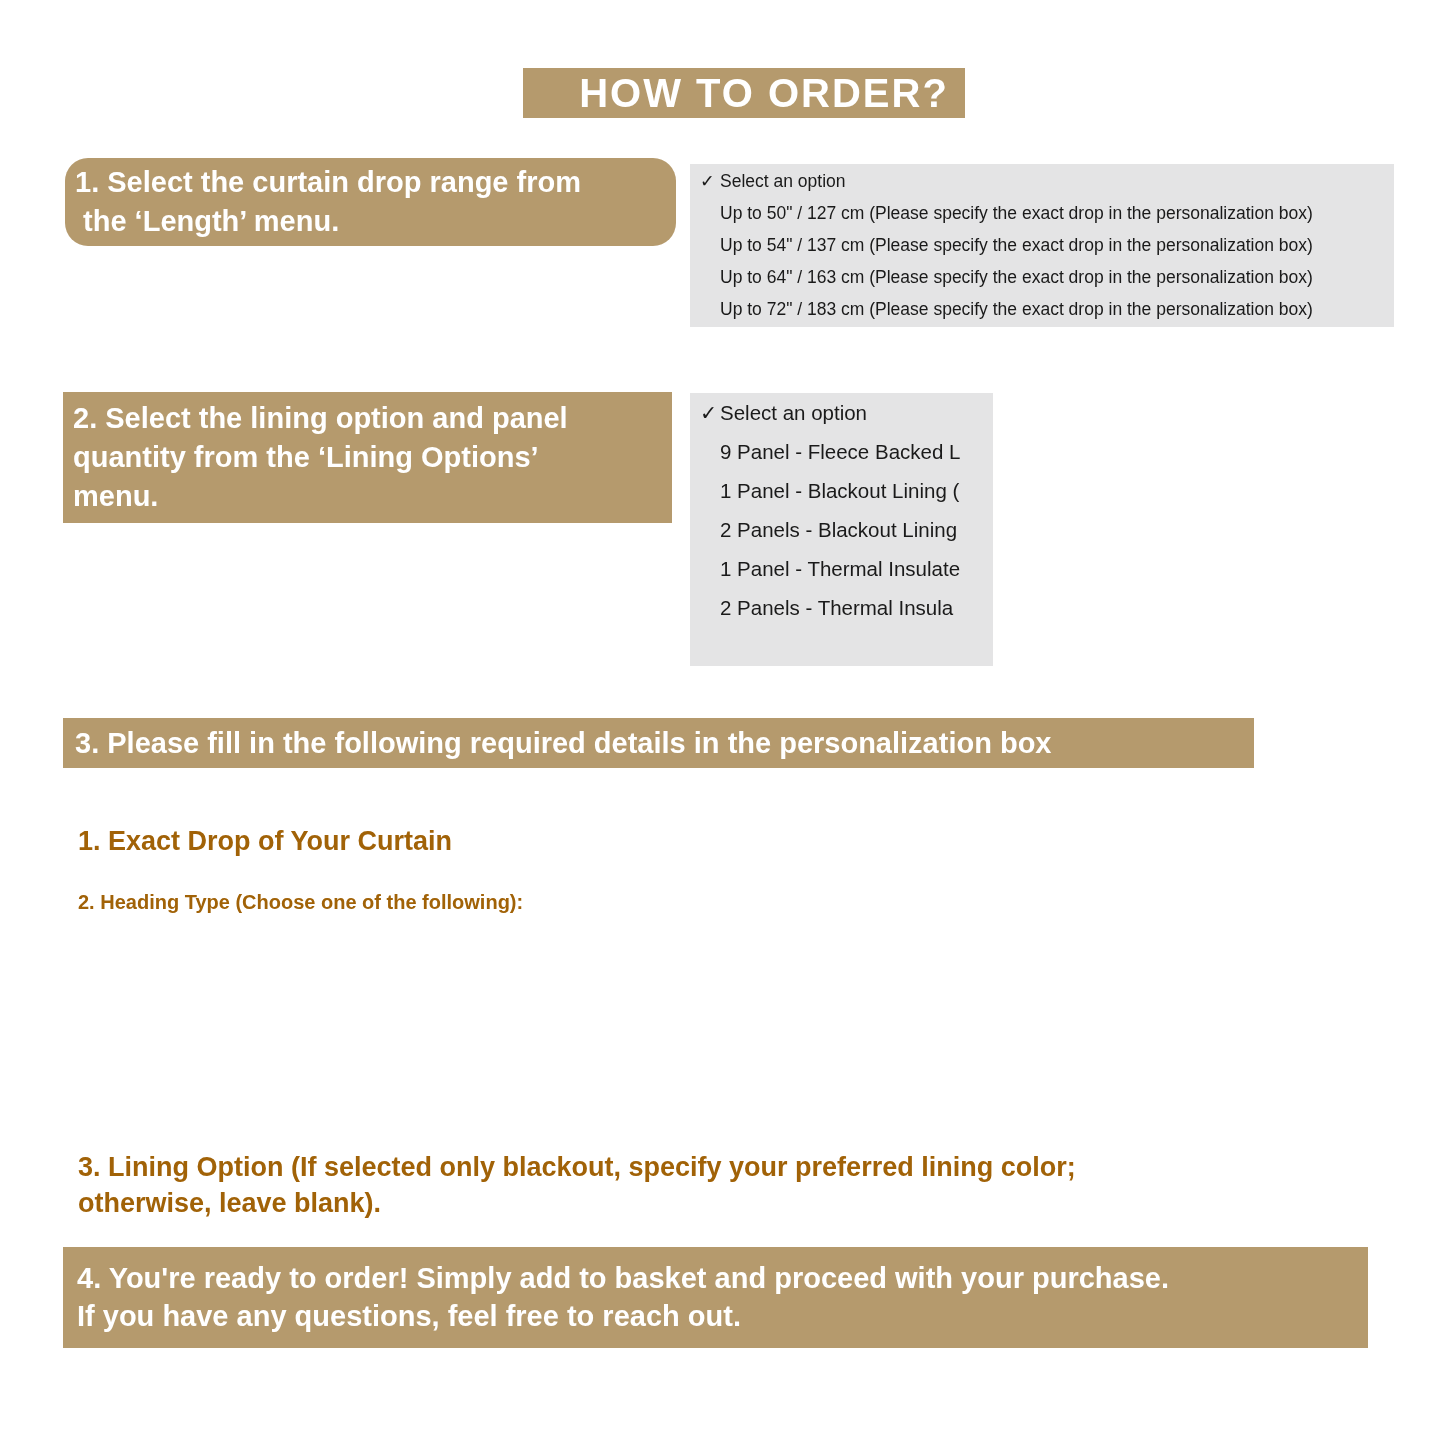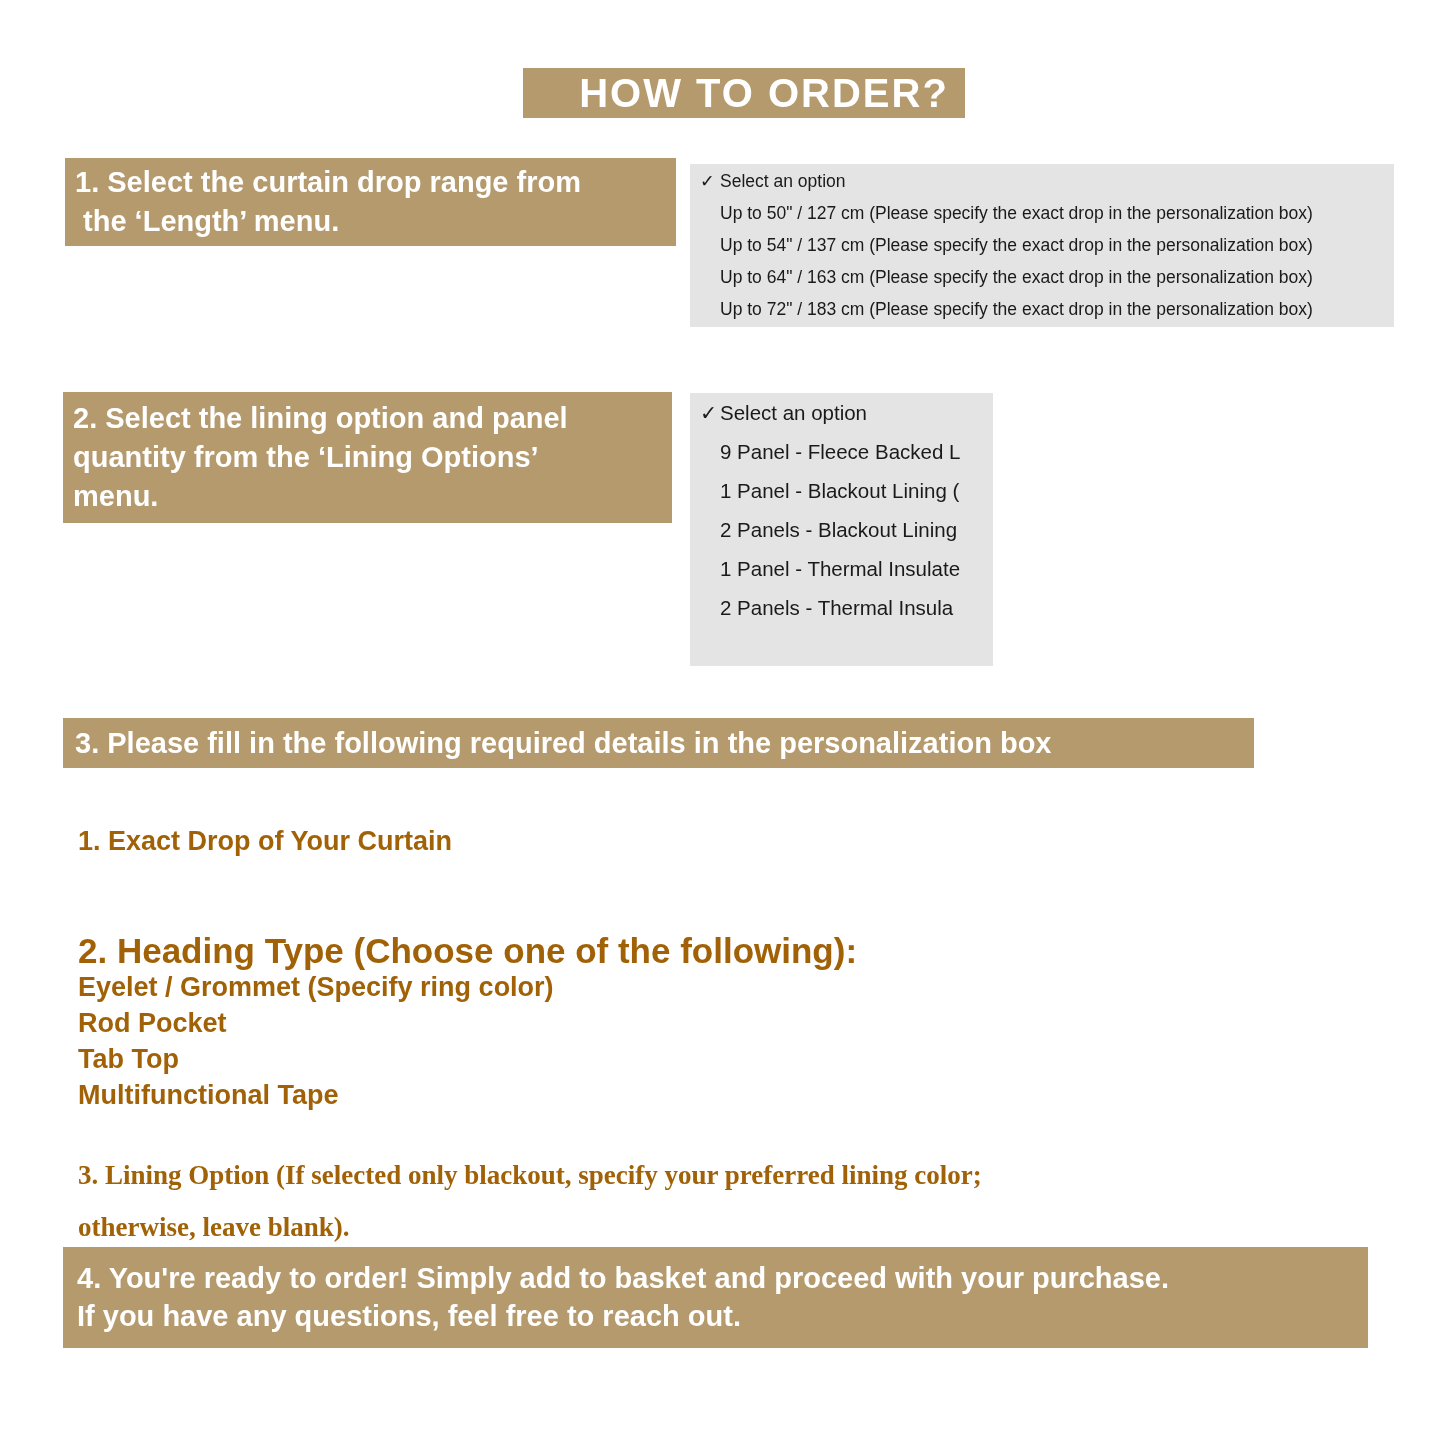--- a/index.html
+++ b/index.html
@@ -20,21 +20,21 @@
     box-sizing: border-box;
     padding-left: 40px;
   }
   .title-banner {
     left: 523px; top: 68px; width: 442px; height: 50px;
     font-size: 40px; letter-spacing: 2px;
     display: flex; align-items: center; justify-content: center;
   }
   .step1-banner {
     left: 65px; top: 158px; width: 611px; height: 88px;
-    font-size: 29px; line-height: 39px; padding: 5px 10px;
+    font-size: 29px; line-height: 39px; padding: 5px 10px; border-radius: 23px;
   }
   .step2-banner {
     left: 63px; top: 392px; width: 609px; height: 131px;
     font-size: 29px; line-height: 39px; padding: 7px 10px;
   }
   .step3-banner {
     left: 63px; top: 718px; width: 1191px; height: 50px;
     font-size: 29px; padding: 0 12px;
     display: flex; align-items: center;
   }
@@ -66,23 +66,23 @@
     font-size: 17.5px; padding-top: 1px;
   }
   .length-menu .menu-row { height: 32.2px; }
   .lining-menu {
     left: 690px; top: 393px; width: 303px; height: 273px;
     font-size: 20.5px;
   }
   .lining-menu .menu-row { height: 39px; }
   .details { position: absolute; left: 78px; color: #a16207; font-weight: bold; margin-top: 31px; }
   .detail-item1 { top: 795px; font-size: 27px; }
-  .detail-item2 { top: 900px; font-size: 35px; }
+  .detail-item2 { top: 860px; font-size: 20px; }
   .heading-types { top: 938px; font-size: 27px; line-height: 36px; }
-  .detail-item3 { top: 1118px; font-size: 27px; line-height: 52px; white-space: pre-line; font-family: Liberation Serif, serif; }
+  .detail-item3 { top: 1118px; font-size: 27px; line-height: 36px; white-space: pre-line; }
   .heading-types .ht-line { display: block; }
 </style>
 </head>
 <body>
 
 <div id="canvas">
 
   <div class="banner title-banner">
     <span>HOW TO ORDER?</span>
   </div>
@@ -135,26 +135,20 @@
     </div>
   </div>
 
   <div class="banner step3-banner">
     <span>3. Please fill in the following required details in the personalization box</span>
   </div>
 
   <div class="details detail-item1">1. Exact Drop of Your Curtain</div>
   <div class="details detail-item2">2. Heading Type (Choose one of the following):</div>
 
-  <div class="details heading-types">
-    <span class="ht-line">Eyelet / Grommet (Specify ring color)</span>
-    <span class="ht-line">Rod Pocket</span>
-    <span class="ht-line">Tab Top</span>
-    <span class="ht-line">Multifunctional Tape</span>
-  </div>
 
   <div class="details detail-item3">3. Lining Option (If selected only blackout, specify your preferred lining color;
 otherwise, leave blank).</div>
 
   <div class="banner step4-banner">4. You're ready to order! Simply add to basket and proceed with your purchase.
 If you have any questions, feel free to reach out.</div>
 
 </div>
 
 </body></html>

